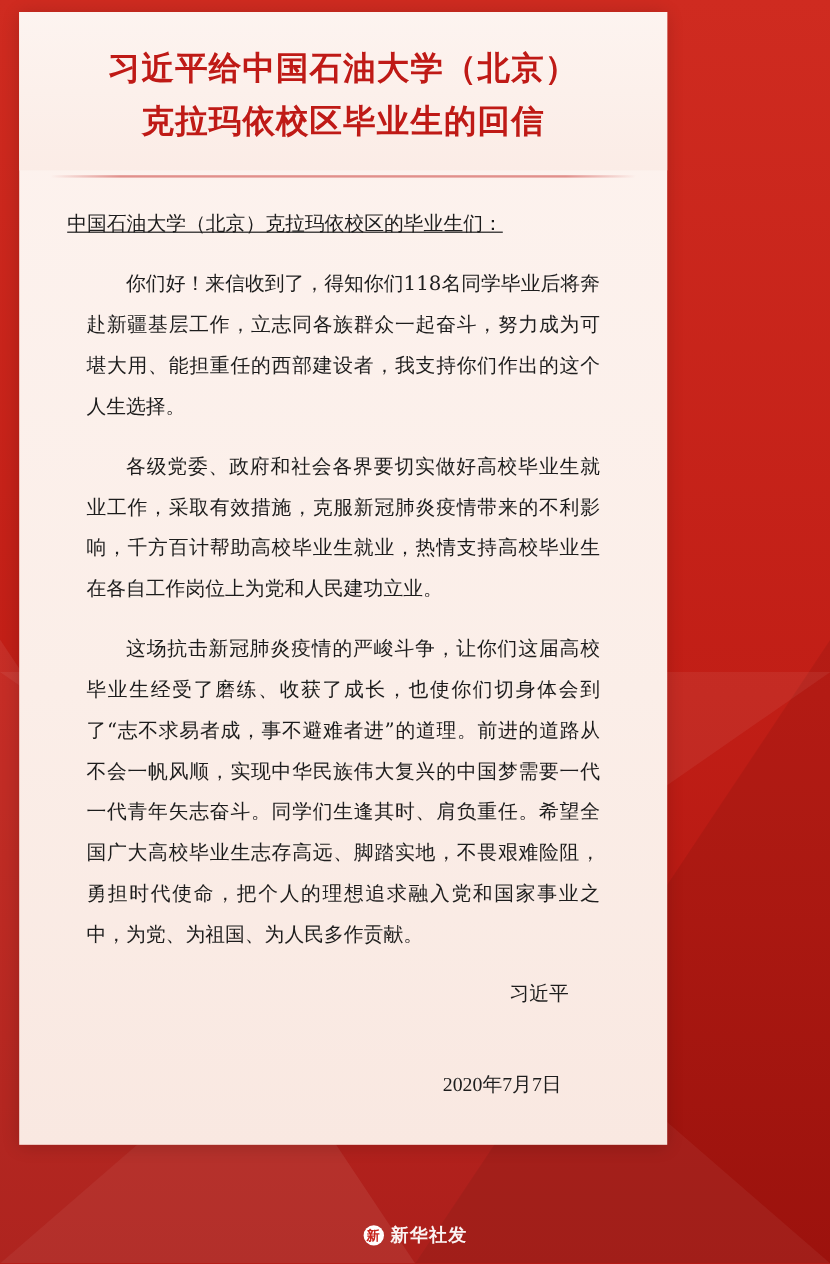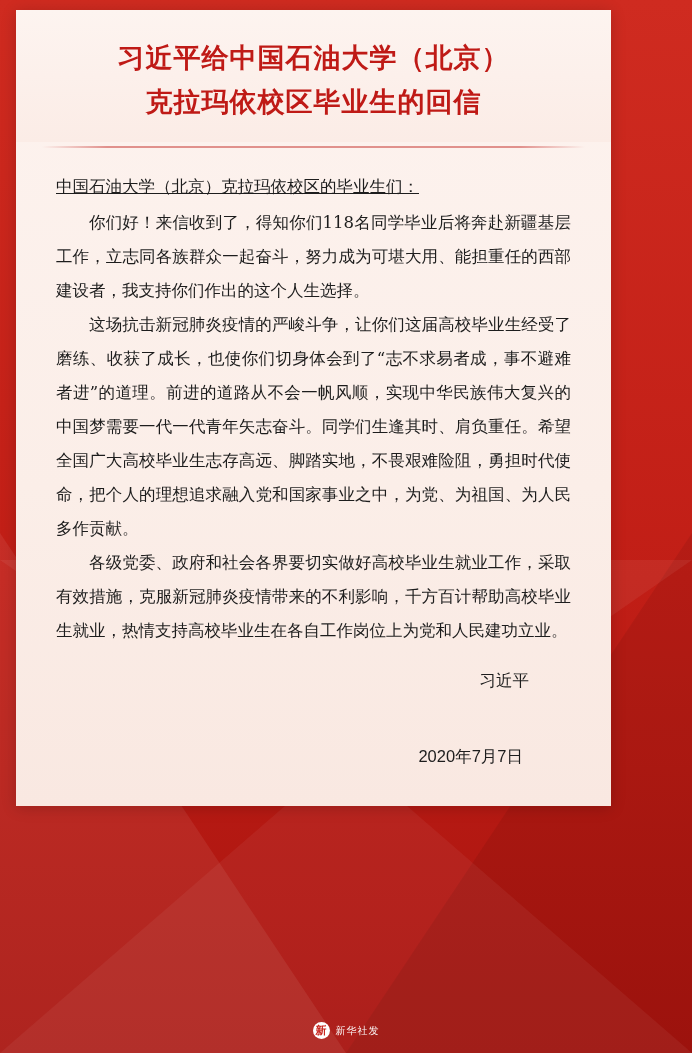--- a/index.html
+++ b/index.html
@@ -58,21 +58,21 @@
     border-top: 240px solid rgba(255,255,255,0.06);
     border-left: 346px solid transparent;
     border-right: 346px solid transparent;
   }
 
   
   .letter {
     position: absolute;
     left: 16px;
     top: 10px;
-    width: 595px;
+    width: 540px;
     background: linear-gradient(180deg, #fdf3ef 0%, #fbeee8 60%, #f9e8e1 100%);
     box-shadow: 0 2px 14px rgba(0,0,0,0.18);
   }
 
   .letter-head {
     padding: 26px 30px 18px 30px;
     text-align: center;
     background: linear-gradient(180deg, #fdf4f0 0%, #fbece6 100%);
   }
   .title-line {
@@ -97,28 +97,28 @@
     font-size: 16.5px;
     line-height: 34px;
     text-align: justify;
     font-family: "DejaVu Serif", "Liberation Serif", serif;
   }
   .salutation {
     margin: 0 0 2px 0;
     text-decoration: underline;
   }
   .para {
-    margin: 0;
+    margin: 16px;
     text-indent: 2em;
   }
   .sign-wrap {
     margin-top: 16px;
     text-align: right;
     padding-right: 42px;
-    font-family: Liberation Sans, sans-serif;
+    font-family: Liberation Serif, serif;
     font-size: 16.5px;
     line-height: 32px;
   }
   .sign-name {
     display: block;
   }
   .sign-date {
     display: block;
     padding-right: 6px;
     margin-top: 44px;
@@ -141,45 +141,46 @@
     border-radius: 50%;
     background: #ffffff;
     color: #c8241d;
     font-size: 11px;
     line-height: 17px;
     text-align: center;
     font-weight: bold;
   }
   .footer-text {
     color: #ffffff;
-    font-size: 10px;
+    font-size: 15px;
     letter-spacing: 1px;
     opacity: 0.95;
+    font-weight: bold;
   }
 </style>
 </head>
 <body>
 
 <div class="poster">
   <div class="fold fold-left"></div>
   <div class="fold fold-right"></div>
   <div class="fold fold-center"></div>
   <div class="fold fold-top-v"></div>
 
   <div class="letter">
     <div class="letter-head">
       <div class="title-line">习近平给中国石油大学（北京）</div>
       <div class="title-line">克拉玛依校区毕业生的回信</div>
     </div>
     <div class="divider"></div>
     <div class="letter-body">
       <p class="salutation">中国石油大学（北京）克拉玛依校区的毕业生们：</p>
       <p class="para">你们好！来信收到了，得知你们118名同学毕业后将奔赴新疆基层工作，立志同各族群众一起奋斗，努力成为可堪大用、能担重任的西部建设者，我支持你们作出的这个人生选择。</p>
+      <p class="para">各级党委、政府和社会各界要切实做好高校毕业生就业工作，采取有效措施，克服新冠肺炎疫情带来的不利影响，千方百计帮助高校毕业生就业，热情支持高校毕业生在各自工作岗位上为党和人民建功立业。</p>
       <p class="para">这场抗击新冠肺炎疫情的严峻斗争，让你们这届高校毕业生经受了磨练、收获了成长，也使你们切身体会到了“志不求易者成，事不避难者进”的道理。前进的道路从不会一帆风顺，实现中华民族伟大复兴的中国梦需要一代一代青年矢志奋斗。同学们生逢其时、肩负重任。希望全国广大高校毕业生志存高远、脚踏实地，不畏艰难险阻，勇担时代使命，把个人的理想追求融入党和国家事业之中，为党、为祖国、为人民多作贡献。</p>
-      <p class="para">各级党委、政府和社会各界要切实做好高校毕业生就业工作，采取有效措施，克服新冠肺炎疫情带来的不利影响，千方百计帮助高校毕业生就业，热情支持高校毕业生在各自工作岗位上为党和人民建功立业。</p>
       <div class="sign-wrap">
         <span class="sign-name">习近平</span>
         <span class="sign-date">2020年7月7日</span>
       </div>
     </div>
   </div>
 
   <div class="footer">
     <span class="footer-mark">新</span>
     <span class="footer-text">新华社发</span>

